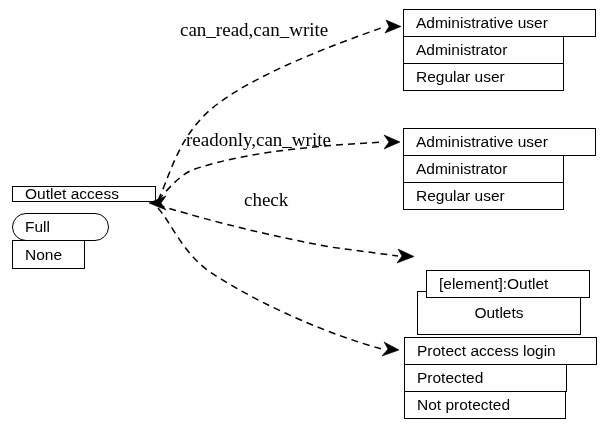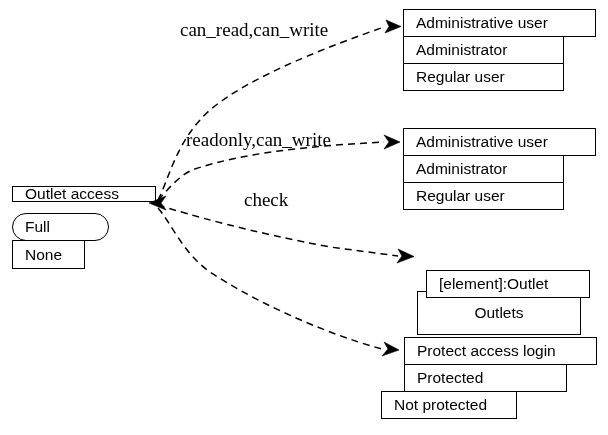--- a/index.html
+++ b/index.html
@@ -117,20 +117,20 @@
   </div>
 
   <div class="node">
     <div class="cell center" style="left:417px; top:243px; width:164px; height:44px;margin-top:48px;">Outlets</div>
     <div class="cell left" style="left:426px; top:270px; width:164px; height:28px;">[element]:Outlet</div>
   </div>
 
   <div class="node">
     <div class="cell left" style="left:404px; top:337px; width:193px; height:28px;">Protect access login</div>
     <div class="cell left" style="left:404px; top:364px; width:163px; height:28px;">Protected</div>
-    <div class="cell left" style="left:381px; top:391px; width:136px; height:28px;">Not protected</div>
+    <div class="cell left" style="left:404px; top:391px; width:162px; height:28px;">Not protected</div>
   </div>
 
   <svg style="position:absolute; left:0; top:0; width:608px; height:435px; pointer-events:none;" viewBox="0 0 608 435">
     <polygon class="arrow-head" points="149,203 166,196 161,203 166,210"></polygon>
   </svg>
 
 </div>
 
 </body></html>

